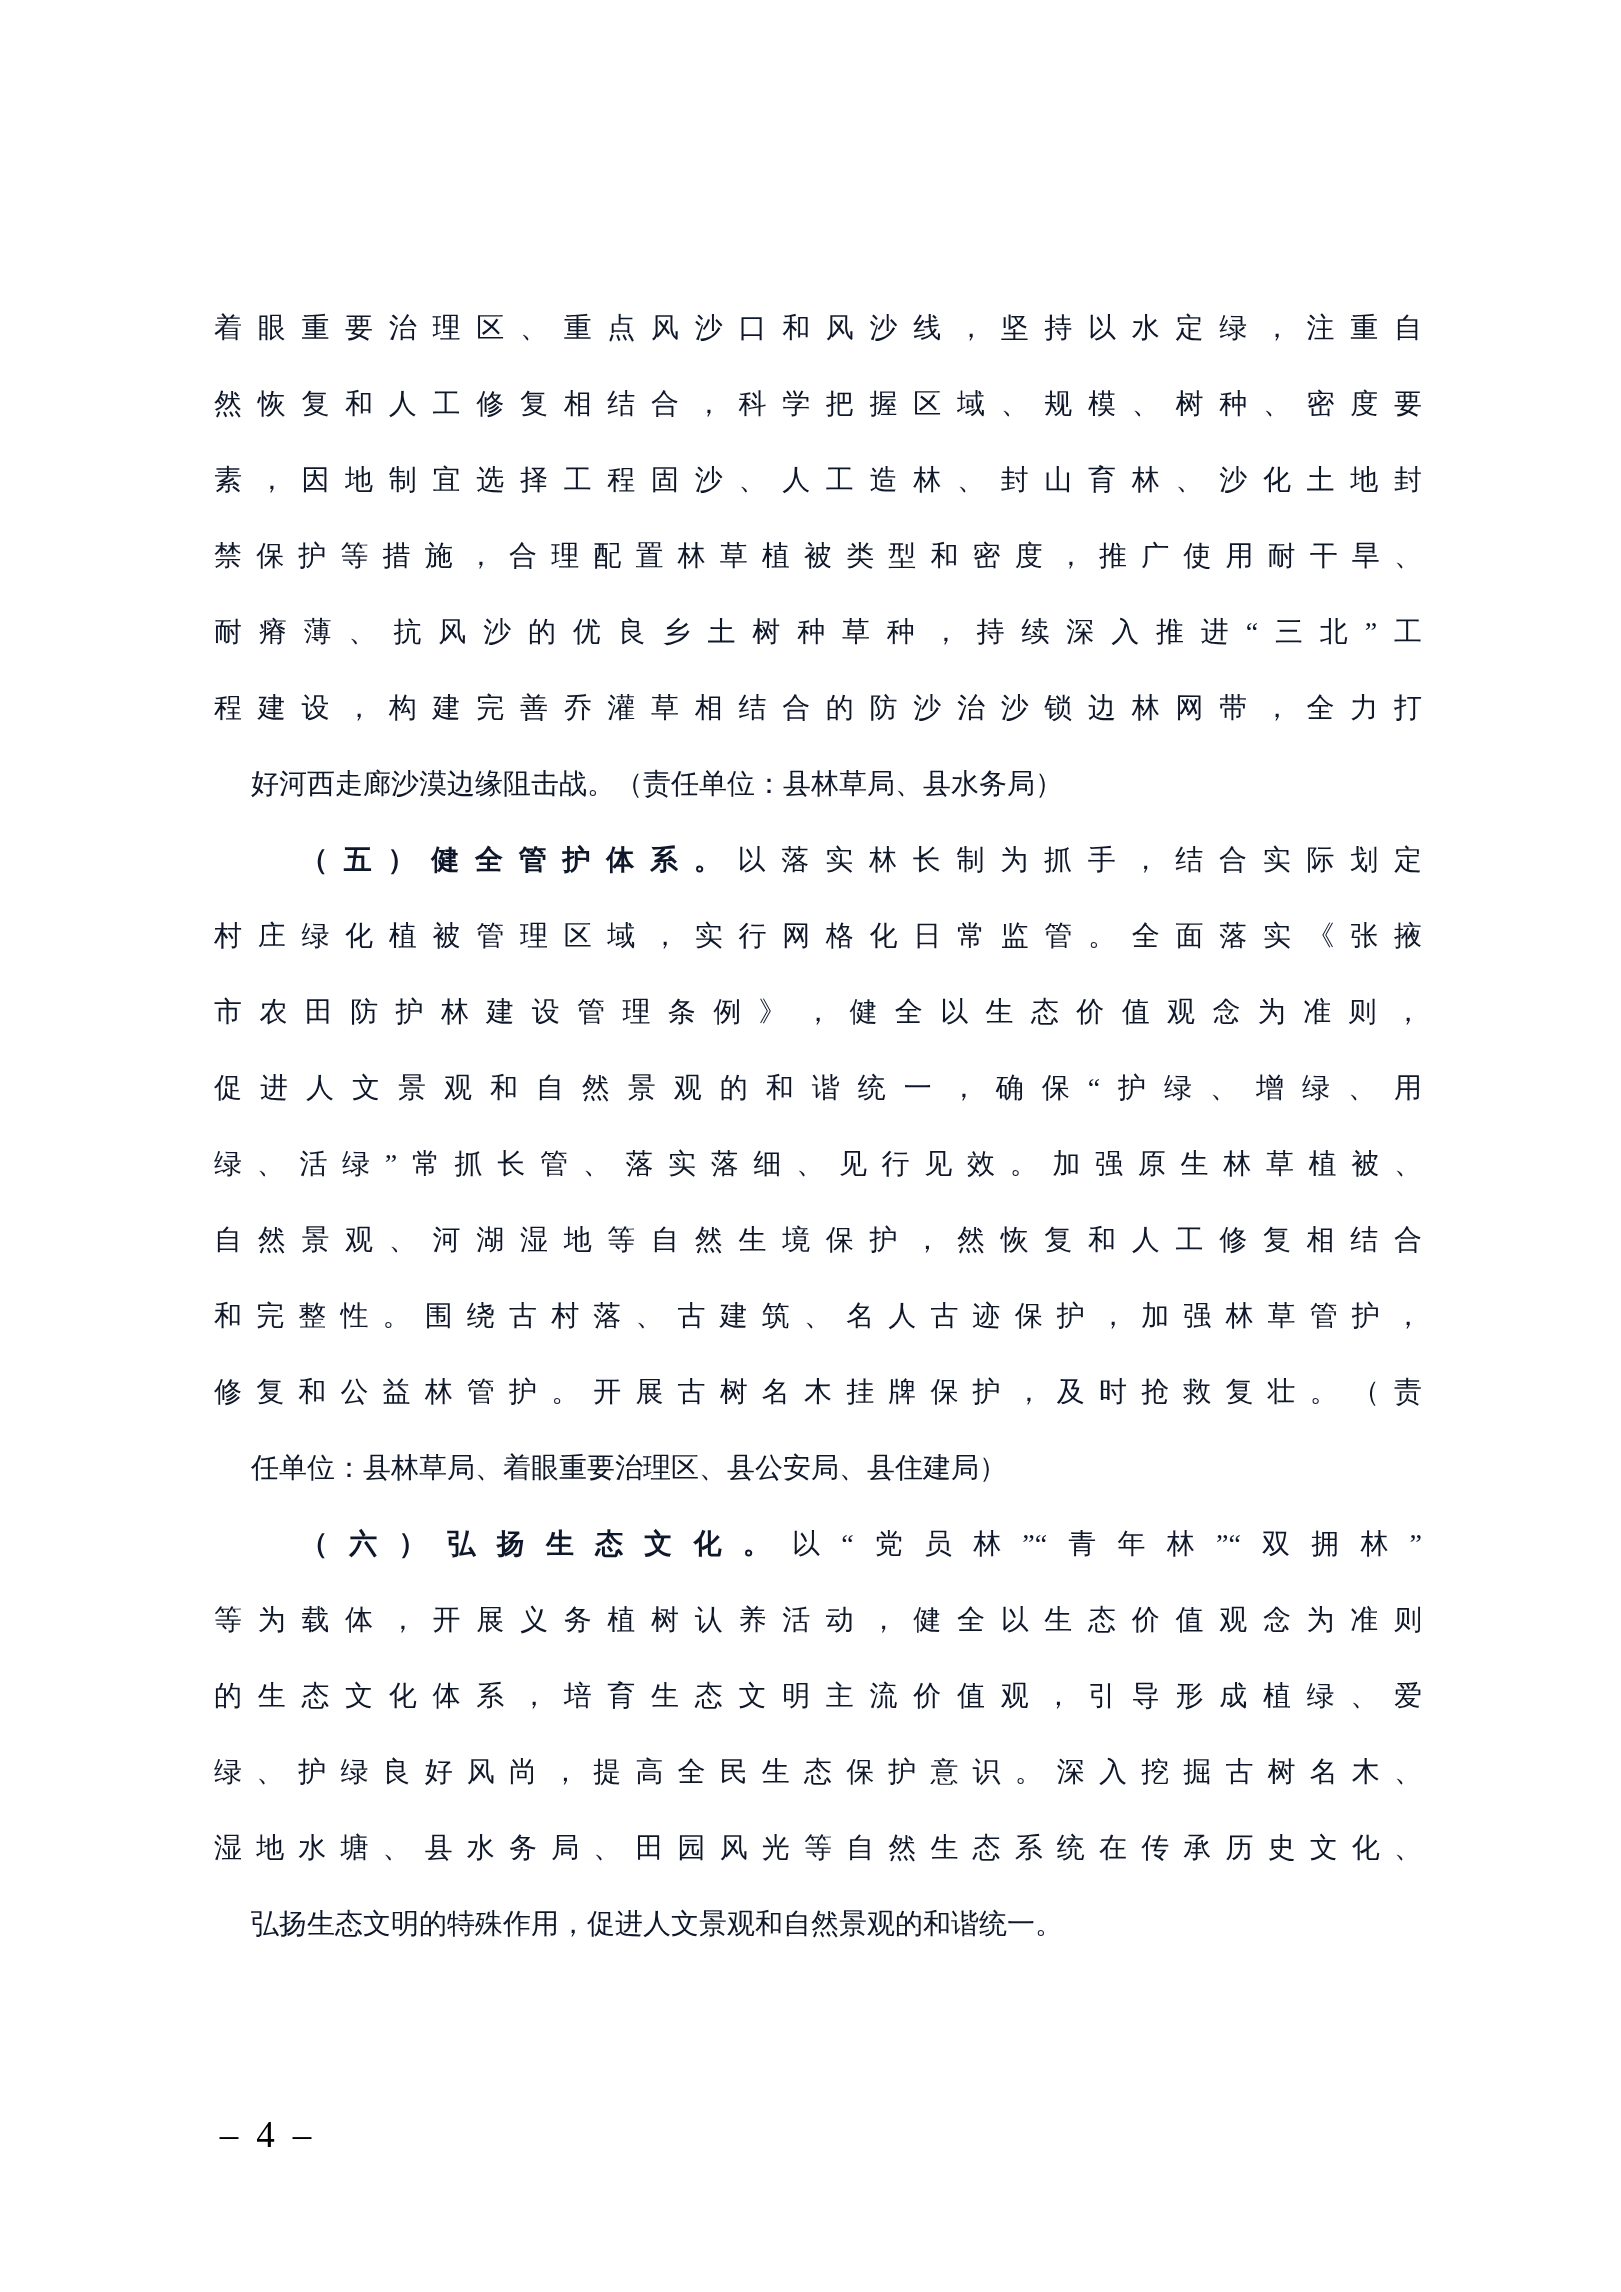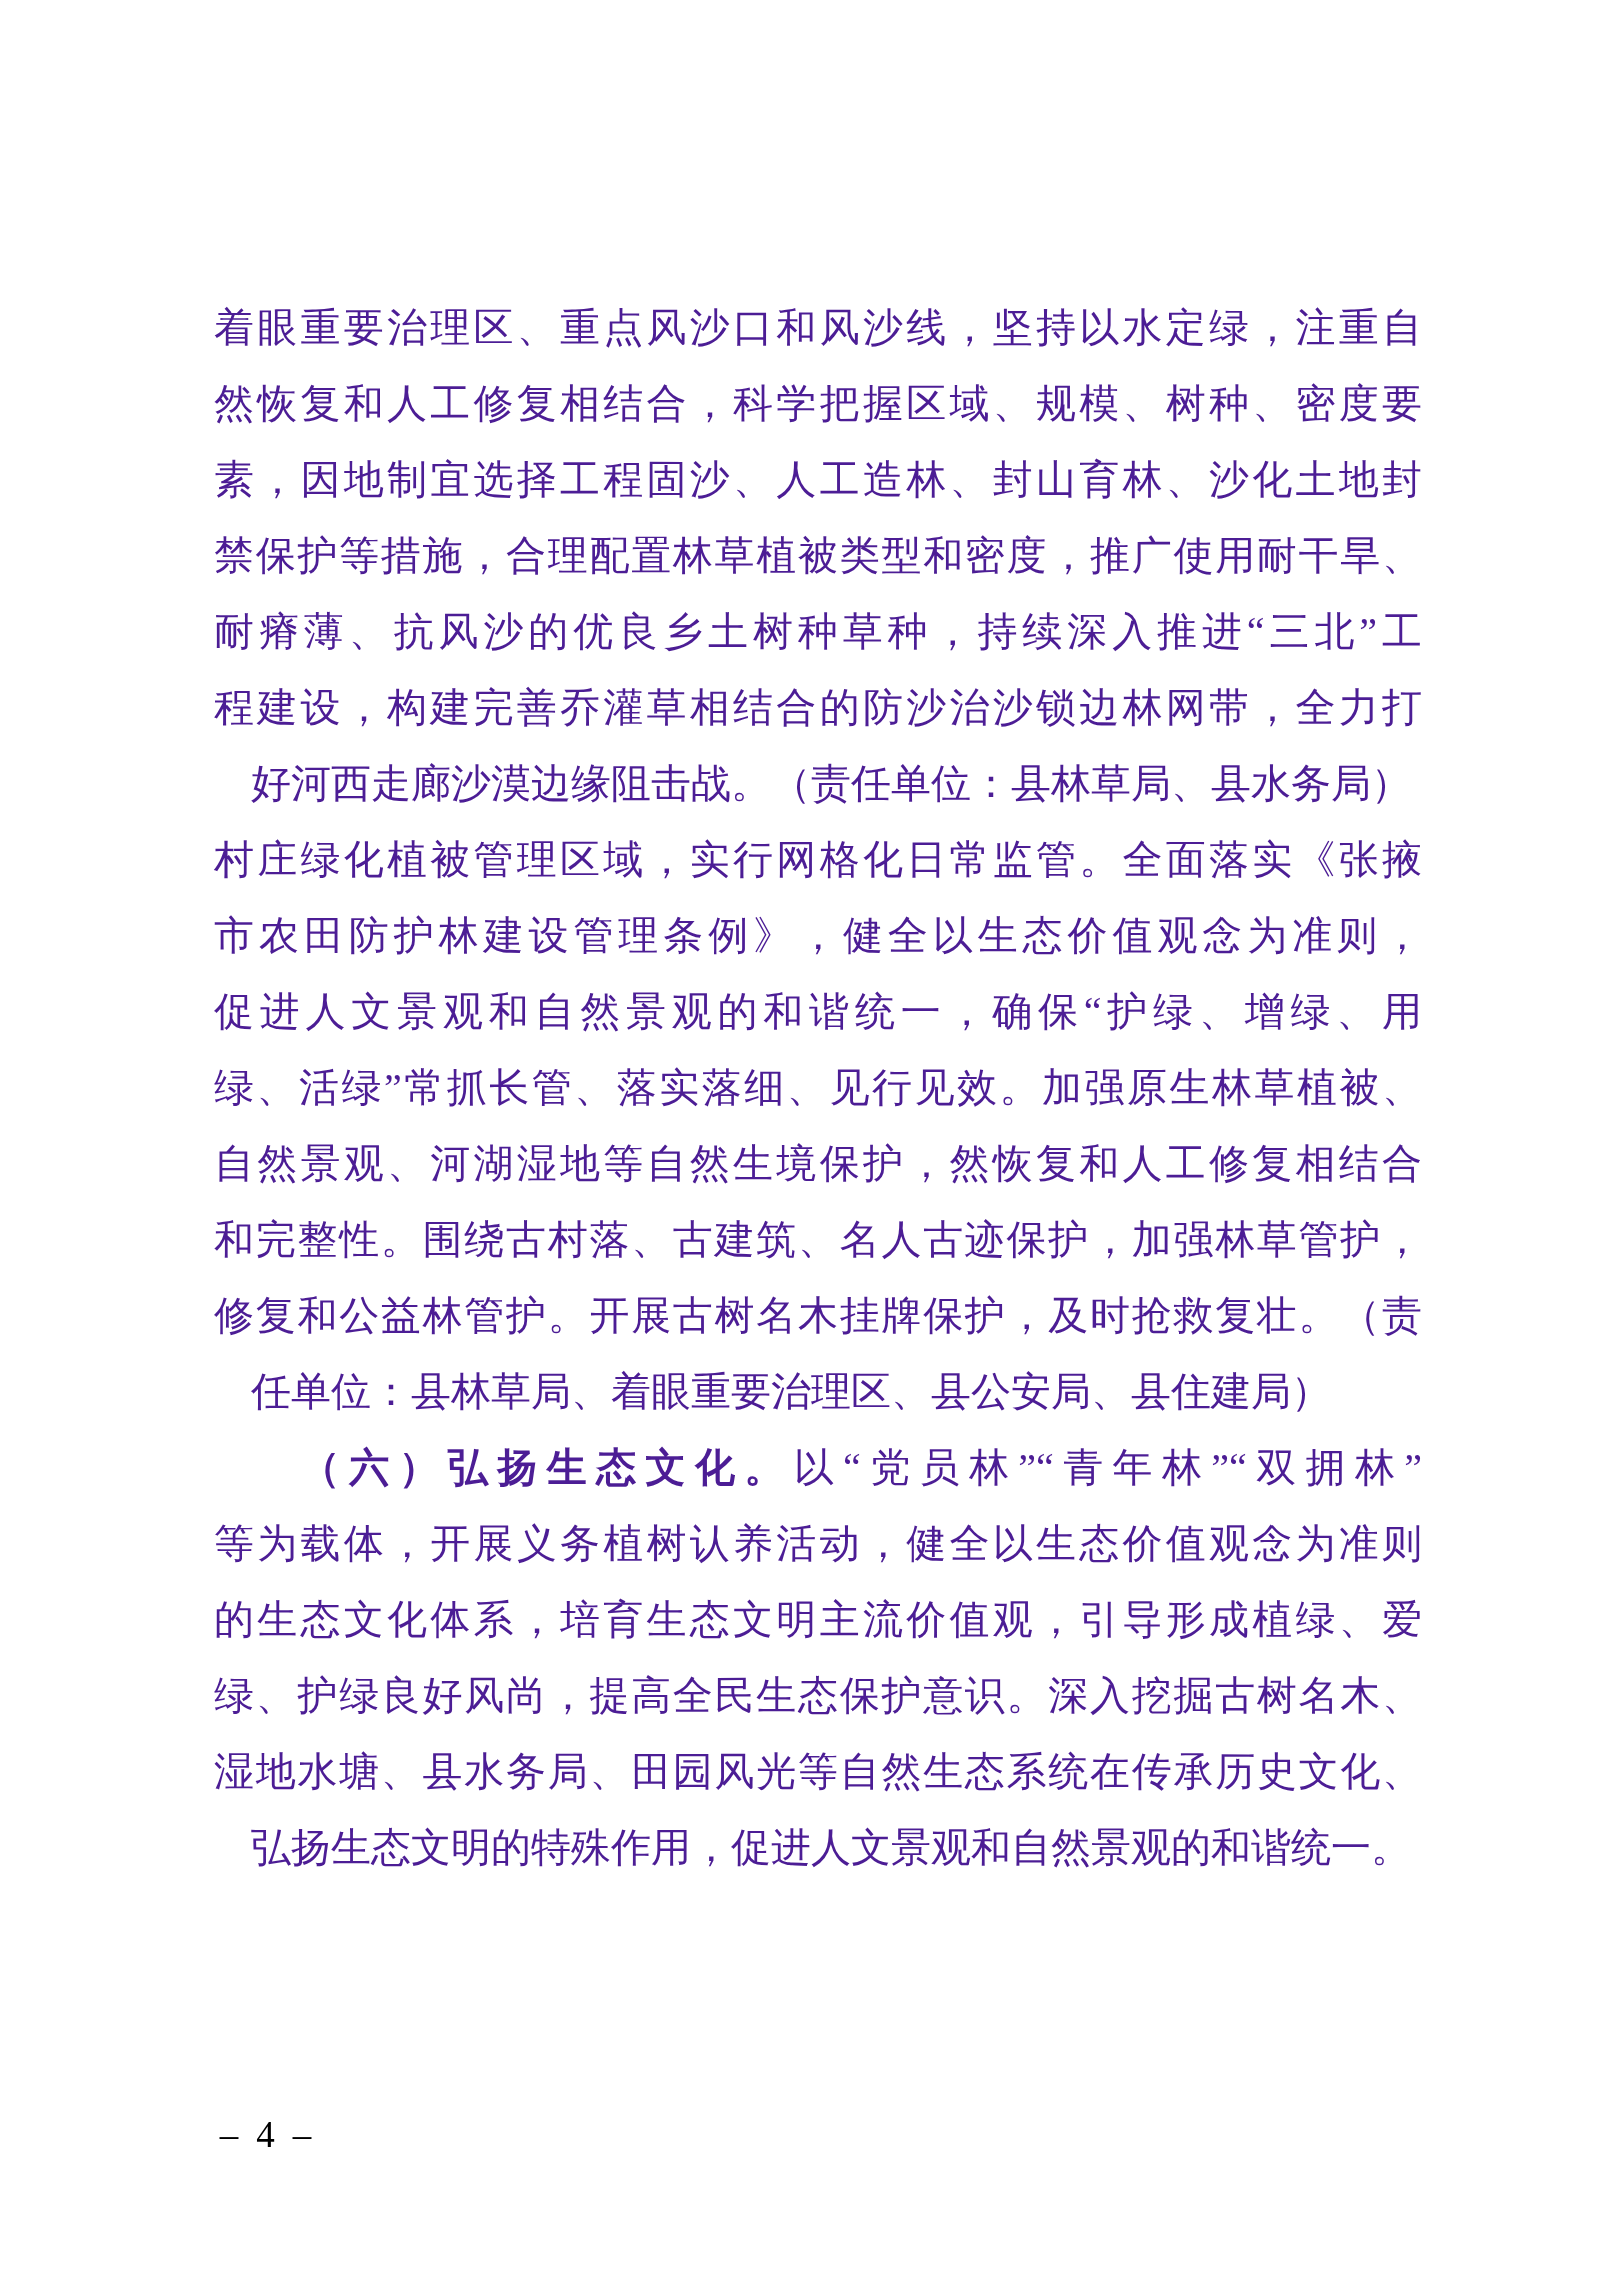--- a/index.html
+++ b/index.html
@@ -11,22 +11,22 @@
   .page {
     position: relative;
     width: 1621px; height: 2293px;
     background: #ffffff;
     overflow: hidden;
   }
   .body-text {
     position: absolute;
     left: 214px; top: 290px;
     width: 1208px;
-    color: #4c1d95;
-    font-size: 40px;
+    color: #0f172a;
+    font-size: 28px;
     line-height: 76px;
   }
   .line {
     white-space: nowrap;
     text-align: justify;
     text-align-last: justify;
     height: 76px;
   }
   .line.indent { text-indent: 86px; }
   .line.para-end { text-align-last: left; margin-left: 37px; }
@@ -48,20 +48,21 @@
 <div class="page">
   <div class="body-text">
     <div class="line"><span>着眼重要治理区、重点风沙口和风沙线，坚持以水定绿，注重自</span></div>
     <div class="line"><span>然恢复和人工修复相结合，科学把握区域、规模、树种、密度要</span></div>
     <div class="line"><span>素，因地制宜选择工程固沙、人工造林、封山育林、沙化土地封</span></div>
     <div class="line"><span>禁保护等措施，合理配置林草植被类型和密度，推广使用耐干旱、</span></div>
     <div class="line"><span>耐瘠薄、抗风沙的优良乡土树种草种，持续深入推进“三北”工</span></div>
     <div class="line"><span>程建设，构建完善乔灌草相结合的防沙治沙锁边林网带，全力打</span></div>
     <div class="line para-end"><span>好河西走廊沙漠边缘阻击战。（责任单位：县林草局、县水务局）</span></div>
 
+    <div class="line indent"><b class="lead">（五）健全管护体系。</b><span>以落实林长制为抓手，结合实际划定</span></div>
     <div class="line"><span>村庄绿化植被管理区域，实行网格化日常监管。全面落实《张掖</span></div>
     <div class="line"><span>市农田防护林建设管理条例》，健全以生态价值观念为准则，</span></div>
     <div class="line"><span>促进人文景观和自然景观的和谐统一，确保“护绿、增绿、用</span></div>
     <div class="line"><span>绿、活绿”常抓长管、落实落细、见行见效。加强原生林草植被、</span></div>
     <div class="line"><span>自然景观、河湖湿地等自然生境保护，然恢复和人工修复相结合</span></div>
     <div class="line"><span>和完整性。围绕古村落、古建筑、名人古迹保护，加强林草管护，</span></div>
     <div class="line"><span>修复和公益林管护。开展古树名木挂牌保护，及时抢救复壮。（责</span></div>
     <div class="line para-end"><span>任单位：县林草局、着眼重要治理区、县公安局、县住建局）</span></div>
 
     <div class="line indent"><b class="lead">（六）弘扬生态文化。</b><span>以“党员林”“青年林”“双拥林”</span></div>

